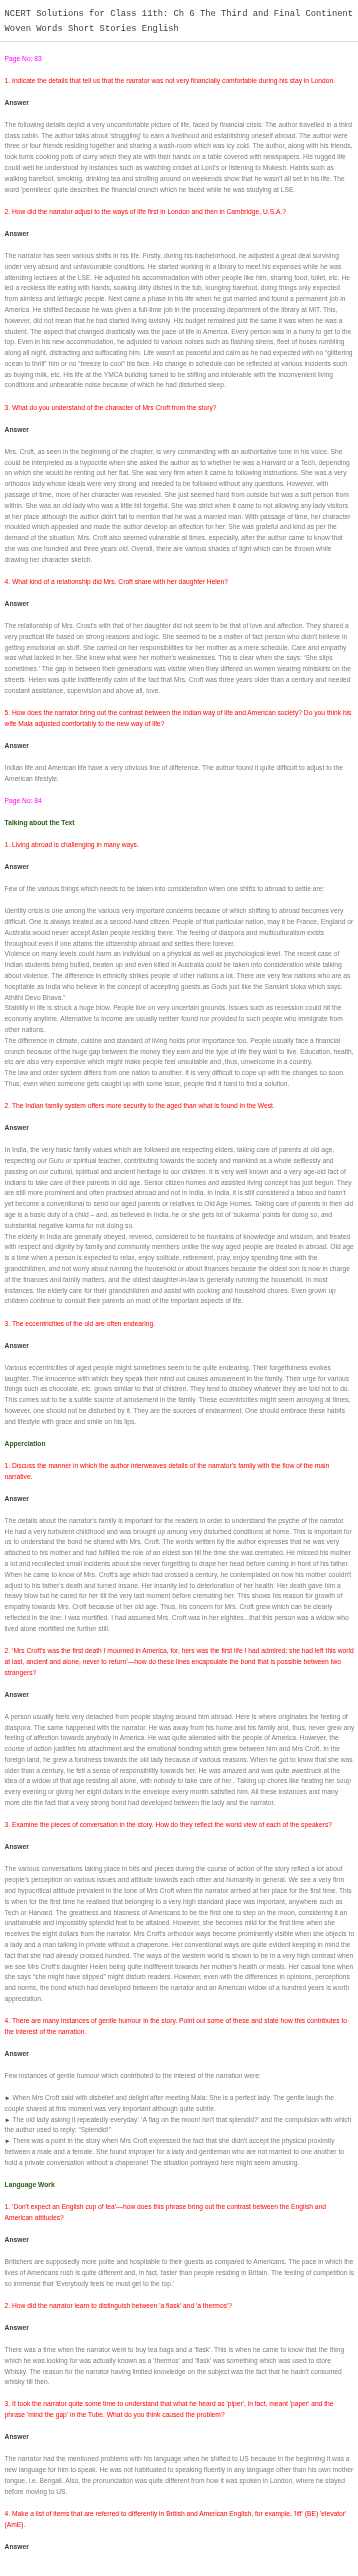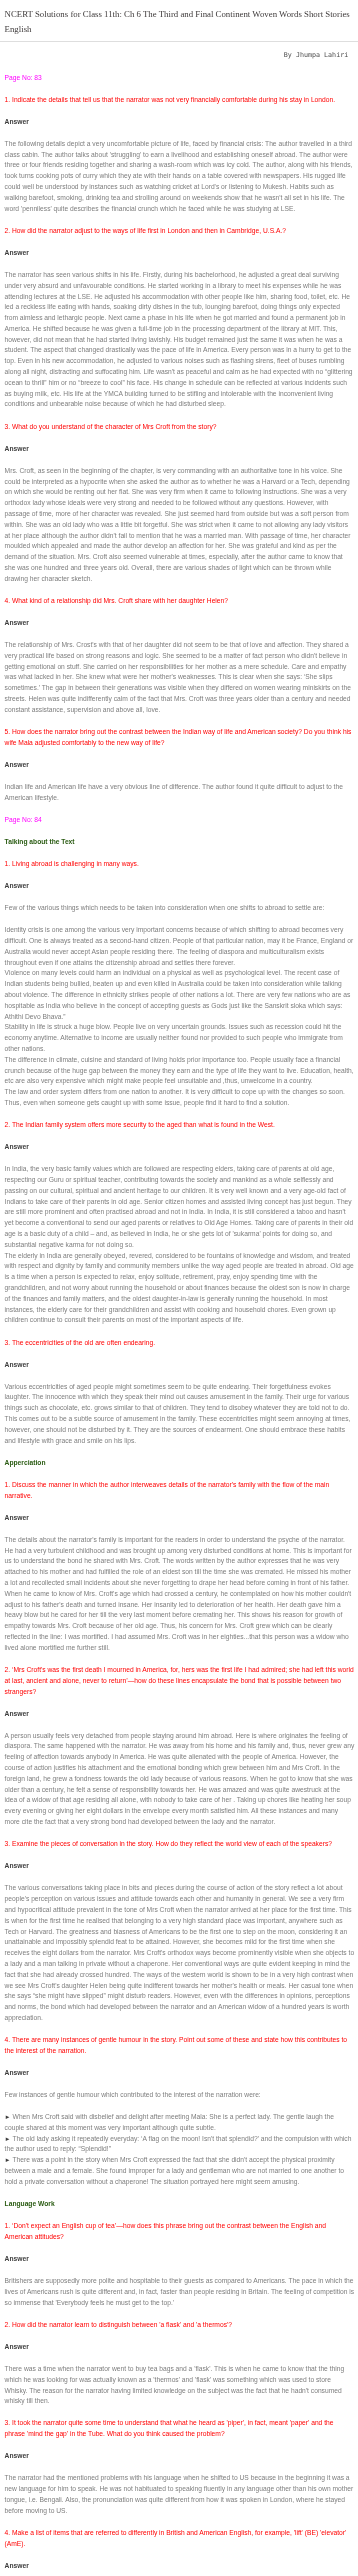--- a/index.html
+++ b/index.html
@@ -8,21 +8,21 @@
     min-height:3249px;
     box-sizing:border-box;
     margin:0 auto;
     padding:5.2px 4.6px 20.6px 4.6px;
     background:#ffffff;
     font-family:"Liberation Sans", sans-serif;
     font-size:6.7px;
     line-height:10.8px;
   }
   .title {
-    font-family:Liberation Serif, serif;
+    font-family:Liberation Mono, monospace;
     font-weight:400;
     font-size:8.8px;
     line-height:14.4px;
     color:#3f3b3b;
     margin:2.1px 0 5.2px 0;
   }
   .divider {
     border:none;
     border-top:0.5px solid #dedede;
     margin:5.2px -4.6px 0 -4.6px;
@@ -42,21 +42,20 @@
   .bullets  { margin:11.3px 0; }
   .bullet   { margin:0; color:#7d7d7d; }
   .arrow    { color:#3e3e3e; font-size:6.2px; }
 </style>
 </head>
 <body>
 
 <div class="page">
   <h1 class="title">NCERT Solutions for Class 11th: Ch 6 The Third and Final Continent Woven Words Short Stories English</h1>
   <hr class="divider">
-  <div class="byline">By Jhumpa Lahiri</div>
   <div>
       <p class="pageno">Page No: 83</p>
       <p class="question">1. Indicate the details that tell us that the narrator was not very financially comfortable during his stay in London.</p>
       <p class="answer-label">Answer</p>
       <p class="para">The following details depict a very uncomfortable picture of life, faced by financial crisis: The author travelled in a third class cabin. The author talks about 'struggling' to earn a livelihood and establishing oneself abroad. The author were three or four friends residing together and sharing a wash-room which was icy cold. The author, along with his friends, took turns cooking pots of curry which they ate with their hands on a table covered with newspapers. His rugged life could well be understood by instances such as watching cricket at Lord's or listening to Mukesh. Habits such as walking barefoot, smoking, drinking tea and strolling around on weekends show that he wasn't all set in his life. The word 'penniless' quite describes the financial crunch which he faced while he was studying at LSE.</p>
       <p class="question">2. How did the narrator adjust to the ways of life first in London and then in Cambridge, U.S.A.?</p>
       <p class="answer-label">Answer</p>
       <p class="para">The narrator has seen various shifts in his life. Firstly, during his bachelorhood, he adjusted a great deal surviving under very absurd and unfavourable conditions. He started working in a library to meet his expenses while he was attending lectures at the LSE. He adjusted his accommodation with other people like him, sharing food, toilet, etc. He led a reckless life eating with hands, soaking dirty dishes in the tub, lounging barefoot, doing things only expected from aimless and lethargic people. Next came a phase in his life when he got married and found a permanent job in America. He shifted because he was given a full-time job in the processing department of the library at MIT. This, however, did not mean that he had started living lavishly. His budget remained just the same it was when he was a student. The aspect that changed drastically was the pace of life in America. Every person was in a hurry to get to the top. Even in his new accommodation, he adjusted to various noises such as flashing sirens, fleet of buses rumbling along all night, distracting and suffocating him. Life wasn't as peaceful and calm as he had expected with no “glittering ocean to thrill” him or no “breeze to cool” his face. His change in schedule can be reflected at various incidents such as buying milk, etc. His life at the YMCA building turned to be stifling and intolerable with the inconvenient living conditions and unbearable noise because of which he had disturbed sleep.</p>
       <p class="question">3. What do you understand of the character of Mrs Croft from the story?</p>
       <p class="answer-label">Answer</p>

